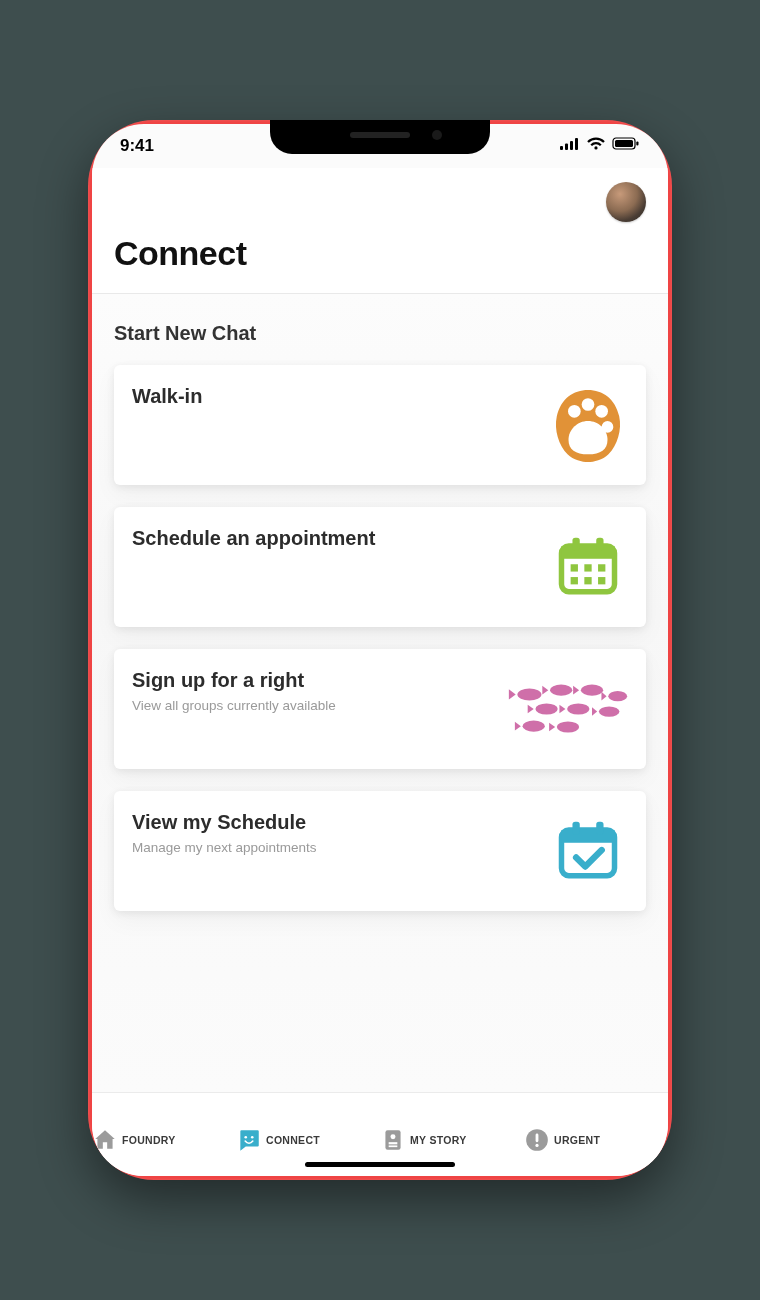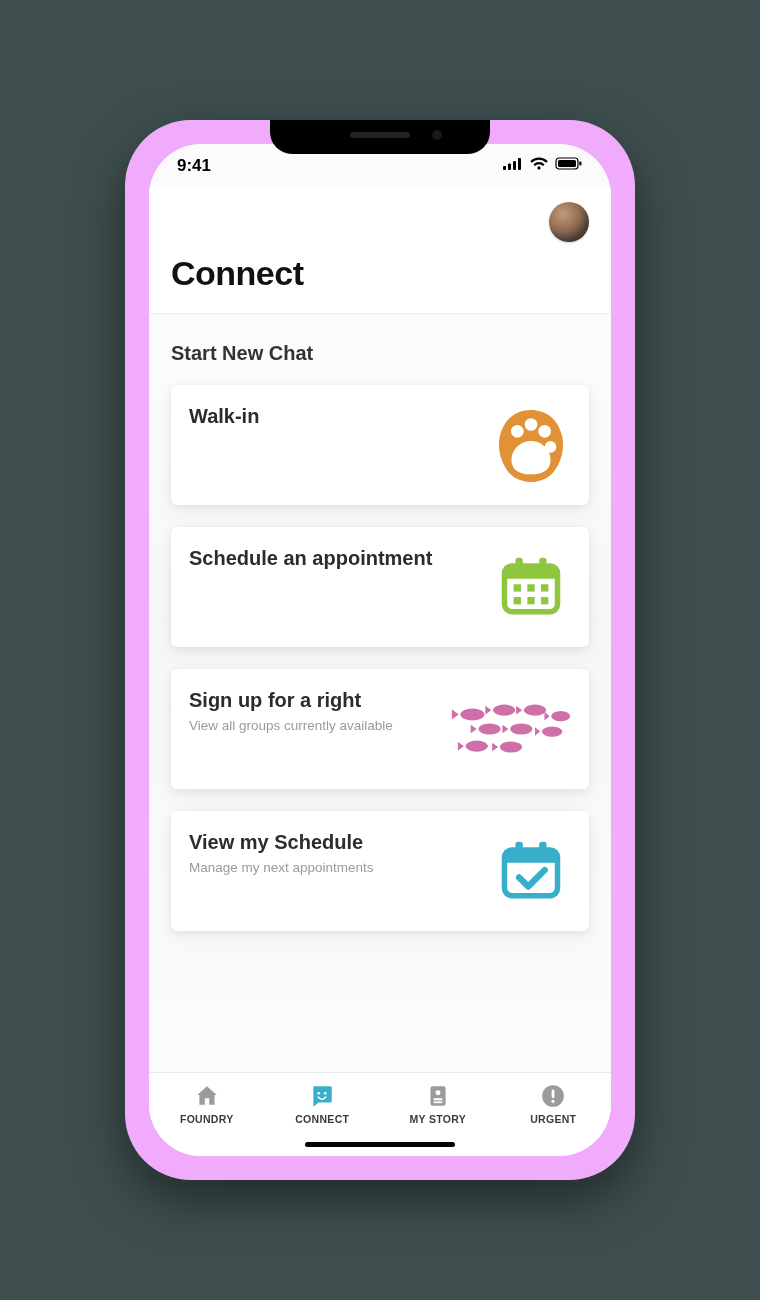--- a/index.html
+++ b/index.html
@@ -6,25 +6,25 @@
   body {
     background: #3e4e4e;
     width: 760px;
     height: 1300px;
     font-family: -apple-system, BlinkMacSystemFont, "Segoe UI", Helvetica, Arial, sans-serif;
     display: flex;
     align-items: center;
     justify-content: center;
   }
   .phone-frame {
-    width: 510px;
+    width: 584px;
     height: 1060px;
-    background: #f0abfc;
+    background: #ef4444;
     border-radius: 66px;
-    padding: 24px;
+    padding: 4px;
     box-shadow: 0 20px 50px rgba(0,0,0,0.45), inset 0 0 3px rgba(255,255,255,0.15);
     position: relative;
   }
   .phone-inner {
     width: 100%;
     height: 100%;
     background: #fbfbfb;
     border-radius: 52px;
     overflow: hidden;
     position: relative;
@@ -131,21 +131,21 @@
     flex-shrink: 0;
   }
   .tabbar {
     height: 84px;
     border-top: 1px solid #ebebeb;
     display: flex;
     background:#fff;
   }
   .tab {
     flex:1;
-    display:flex; flex-direction:column; align-items:center; justify-content:flex-start;
+    display:flex; flex-direction:row; align-items:center; justify-content:flex-start;
     padding-top: 10px;
     gap: 4px;
   }
   .tab-label {
     font-size: 10.5px;
     letter-spacing: 0.3px;
     font-weight: 600;
     color: #3a3a3a;
   }
   .tab-icon { width:26px; height:26px; display:flex; align-items:center; justify-content:center; }

